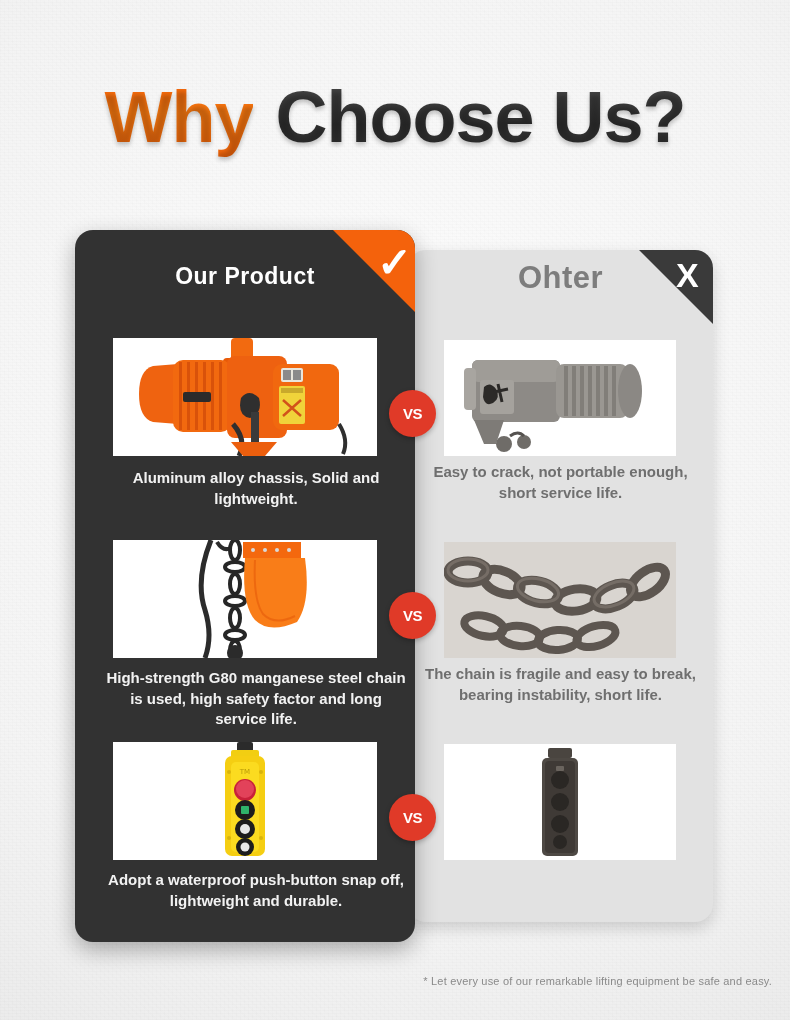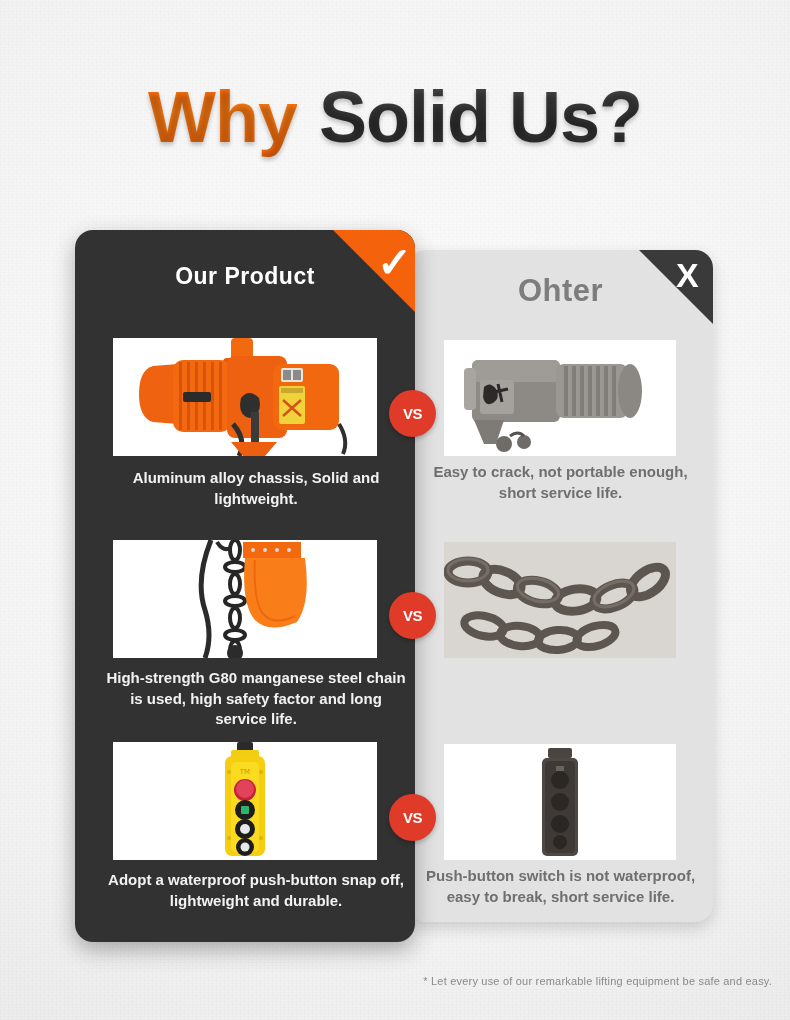--- a/index.html
+++ b/index.html
@@ -87,21 +87,21 @@
     font-weight: 700;
     white-space: nowrap;
   }
   .card-ours .card-header {
     margin-top: 33px;
     font-size: 23px;
     color: #ffffff;
     letter-spacing: .5px;
   }
   .card-other .card-header {
-    margin-top: 23px;
+    margin-top: 10px;
     font-size: 31px;
     color: #7d7d7d;
     letter-spacing: .5px;
   }
 
   
   .ribbon {
     position: absolute;
     top: 0;
     right: 0;
@@ -178,21 +178,21 @@
 
   
   .svgfill { width: 100%; height: 100%; display: block; }
 </style>
 </head>
 <body>
 
 <div class="texture"></div>
 
 <div class="title">
-  <span class="word-why">Why</span><span class="word-rest">Solid Us?</span>
+  <span class="word-why">Why</span><span class="word-rest">Choose Us?</span>
 </div>
 
 <div class="card card-other">
   <div class="ribbon ribbon-x"></div>
   <div class="card-header">Ohter</div>
 
   <div class="other-photo" style="top:90px;">
     <svg class="svgfill" viewBox="0 0 232 116" preserveAspectRatio="none">
       <rect width="232" height="116" fill="#ffffff"></rect>
       <g>
@@ -239,36 +239,36 @@
         <ellipse cx="114" cy="98" rx="20" ry="10" stroke-width="8" transform="rotate(-4 114 98)"></ellipse>
         <ellipse cx="152" cy="94" rx="20" ry="10" stroke-width="8" transform="rotate(-16 152 94)"></ellipse>
       </g>
       <g stroke="#8a8179" fill="none" opacity=".55">
         <ellipse cx="24" cy="28" rx="20" ry="11" stroke-width="3"></ellipse>
         <ellipse cx="94" cy="48" rx="21" ry="11" stroke-width="3" transform="rotate(14 94 48)"></ellipse>
         <ellipse cx="170" cy="52" rx="21" ry="11" stroke-width="3" transform="rotate(-22 170 52)"></ellipse>
       </g>
     </svg>
   </div>
+  <div class="other-cap" style="top:414px;">
+    <div class="caption">The chain is fragile and easy to break, bearing instability, short life.</div>
+  </div>
 
   <div class="other-photo" style="top:494px;">
     <svg class="svgfill" viewBox="0 0 232 116" preserveAspectRatio="none">
       <rect width="232" height="116" fill="#ffffff"></rect>
       <rect x="104" y="4" width="24" height="10" rx="2" fill="#4a4540"></rect>
       <rect x="98" y="14" width="36" height="98" rx="5" fill="#4e4944"></rect>
       <rect x="101" y="17" width="30" height="92" rx="4" fill="#3f3a36"></rect>
       <circle cx="116" cy="36" r="9" fill="#2a2724"></circle>
       <circle cx="116" cy="58" r="9" fill="#2a2724"></circle>
       <circle cx="116" cy="80" r="9" fill="#2a2724"></circle>
       <circle cx="116" cy="98" r="7" fill="#2a2724"></circle>
       <rect x="112" y="22" width="8" height="5" rx="1" fill="#6a645e"></rect>
     </svg>
-  </div>
-  <div class="other-cap" style="top:616px;">
-    <div class="caption">Push-button switch is not waterproof, easy to break, short service life.</div>
   </div>
 </div>
 
 <div class="card card-ours">
   <div class="ribbon ribbon-check"></div>
   <div class="card-header">Our Product</div>
 
   <div class="ours-photo" style="top:108px;">
     <svg class="svgfill" viewBox="0 0 264 118" preserveAspectRatio="none">
       <rect width="264" height="118" fill="#ffffff"></rect>

